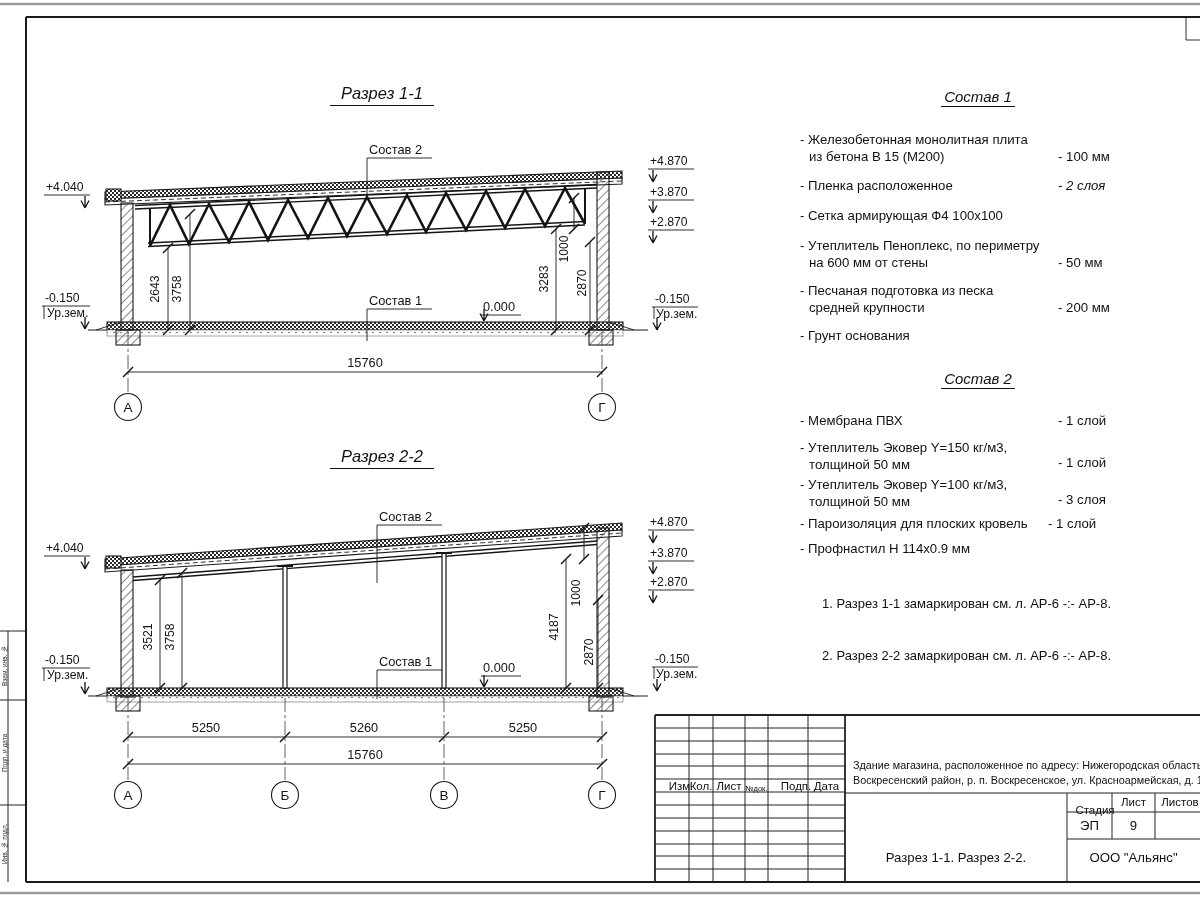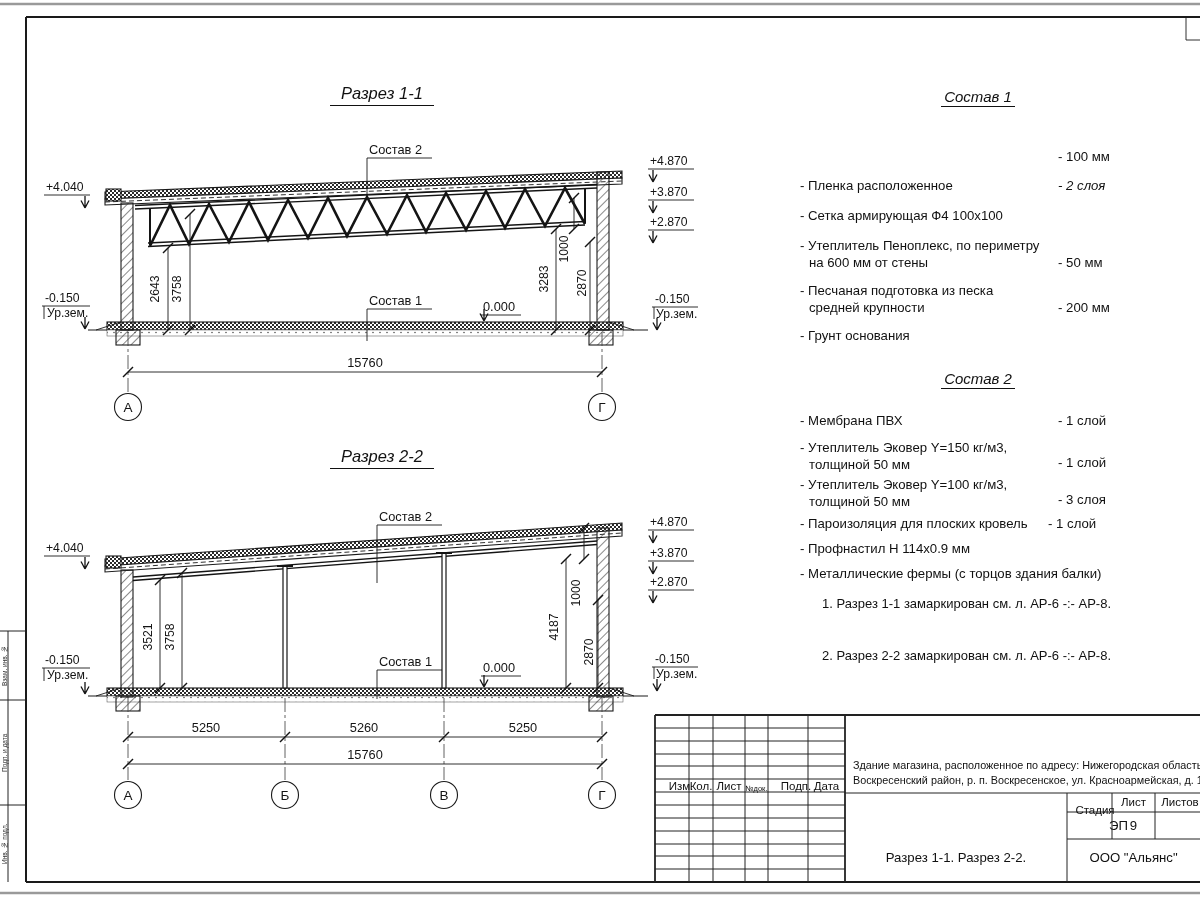--- a/index.html
+++ b/index.html
@@ -311,20 +311,23 @@
     <line class="tbl" x1="1155" y1="793" x2="1155" y2="839"></line>
   </g>
 </svg>
 
 <div class="sec-title" style="left:330;left:330px;top:84px;width:104px;">Разрез 1-1</div>
 <div class="sec-title" style="left:330px;top:447px;width:104px;">Разрез 2-2</div>
 
 <div class="comp-title" style="left:941px;top:88px;width:74px;">Состав 1</div>
 <div class="comp-title" style="left:941px;top:370px;width:74px;">Состав 2</div>
 
+<div class="item" style="left:800px;top:132px;">
+  <span>- Железобетонная  монолитная плита</span><span class="l2">из бетона В 15 (М200)</span>
+</div>
 <div class="val" style="left:1058px;top:149px;">- 100 мм</div>
 <div class="item" style="left:800px;top:178px;">
   <span>- Пленка расположенное</span>
 </div>
 <div class="val" style="left:1058px;top:178px;font-style:italic;">-  2 слоя</div>
 <div class="item" style="left:800px;top:208px;">
   <span>- Сетка армирующая Ф4 100х100</span>
 </div>
 <div class="item" style="left:800px;top:238px;">
   <span>- Утеплитель Пеноплекс, по периметру</span><span class="l2">на 600 мм от стены</span>
@@ -349,44 +352,41 @@
 <div class="item" style="left:800px;top:477px;">
   <span>- Утеплитель Эковер Y=100 кг/м3,</span><span class="l2">толщиной 50 мм</span>
 </div>
 <div class="val" style="left:1058px;top:492px;">- 3 слоя</div>
 <div class="item" style="left:800px;top:516px;">
   <span>- Пароизоляция для плоских кровель</span>
 </div>
 <div class="val" style="left:1048px;top:516px;">- 1 слой</div>
 <div class="item" style="left:800px;top:541px;">
   <span>- Профнастил Н 114х0.9 мм</span>
-</div>
-<div class="item" style="left:800px;top:566px;">
-  <span>- Металлические фермы (с торцов здания балки)</span>
 </div>
 
 <div class="note" style="left:822px;top:596px;">1. Разрез 1-1 замаркирован см. л. АР-6 -:- АР-8.</div>
 <div class="note" style="left:822px;top:648px;">2. Разрез 2-2 замаркирован см. л. АР-6 -:- АР-8.</div>
 
 <div class="tb-txt" style="left:655px;top:780px;width:52px;">Изм.</div>
 <div class="tb-txt" style="left:689px;top:780px;width:24px;">Кол.</div>
 <div class="tb-txt" style="left:713px;top:780px;width:32px;">Лист</div>
 <div class="tb-txt" style="left:745px;top:782px;width:23px;font-size:7.5px;">№док.</div>
 <div class="tb-txt" style="left:768px;top:780px;width:56px;">Подп.</div>
 <div class="tb-txt" style="left:808px;top:780px;width:37px;">Дата</div>
 
 <div class="proj" style="left:853px;top:758px;">
   <div>Здание магазина, расположенное по адресу: Нижегородская область,</div>
   <div>Воскресенский район, р. п. Воскресенское, ул. Красноармейская, д. 1</div>
 </div>
 
 <div class="tb-txt" style="left:1067px;top:804px;width:56px;">Стадия</div>
 <div class="tb-txt" style="left:1112px;top:796px;width:43px;">Лист</div>
 <div class="tb-txt" style="left:1155px;top:796px;width:50px;">Листов</div>
-<div class="tb-big" style="left:1067px;top:818px;width:45px;padding-left:29px;">ЭП</div>
+<div class="tb-big" style="left:1067px;top:818px;width:45px;">ЭП</div>
 <div class="tb-big" style="left:1112px;top:818px;width:43px;">9</div>
 <div class="tb-big" style="left:845px;top:850px;width:222px;">Разрез 1-1. Разрез 2-2.</div>
 <div class="tb-big" style="left:1067px;top:850px;width:133px;">ООО "Альянс"</div>
 
 <div class="stamp-v" style="top:631px;height:69px;">Взам. инв. №</div>
 <div class="stamp-v" style="top:700px;height:105px;">Подп. и дата</div>
 <div class="stamp-v" style="top:805px;height:77px;">Инв. № подл.</div>
 
 </div>
 

